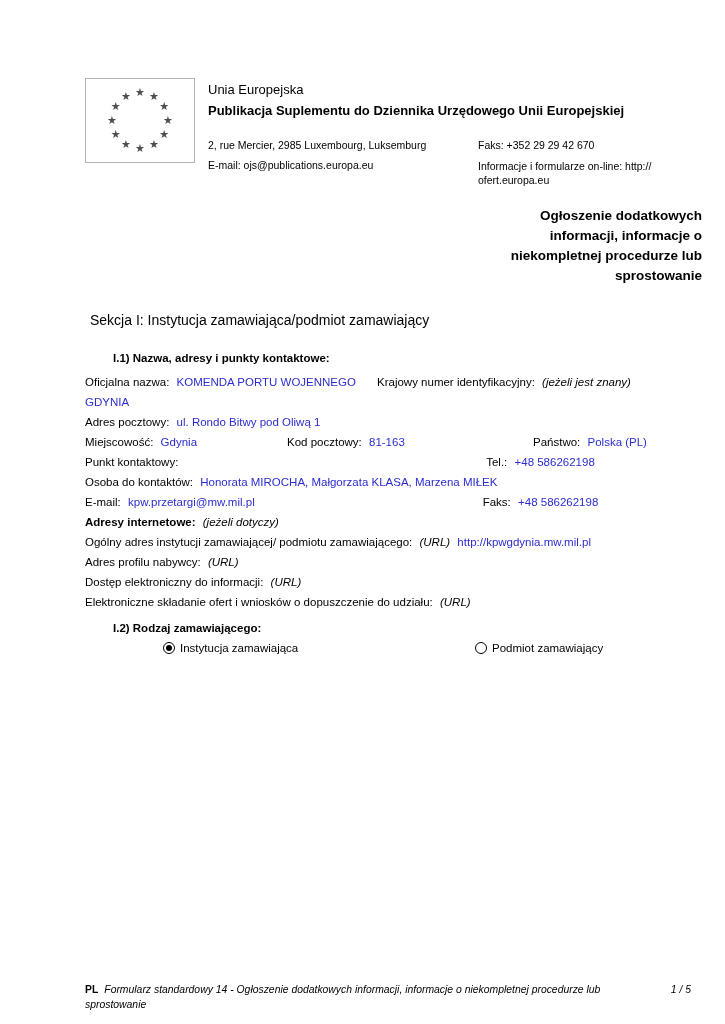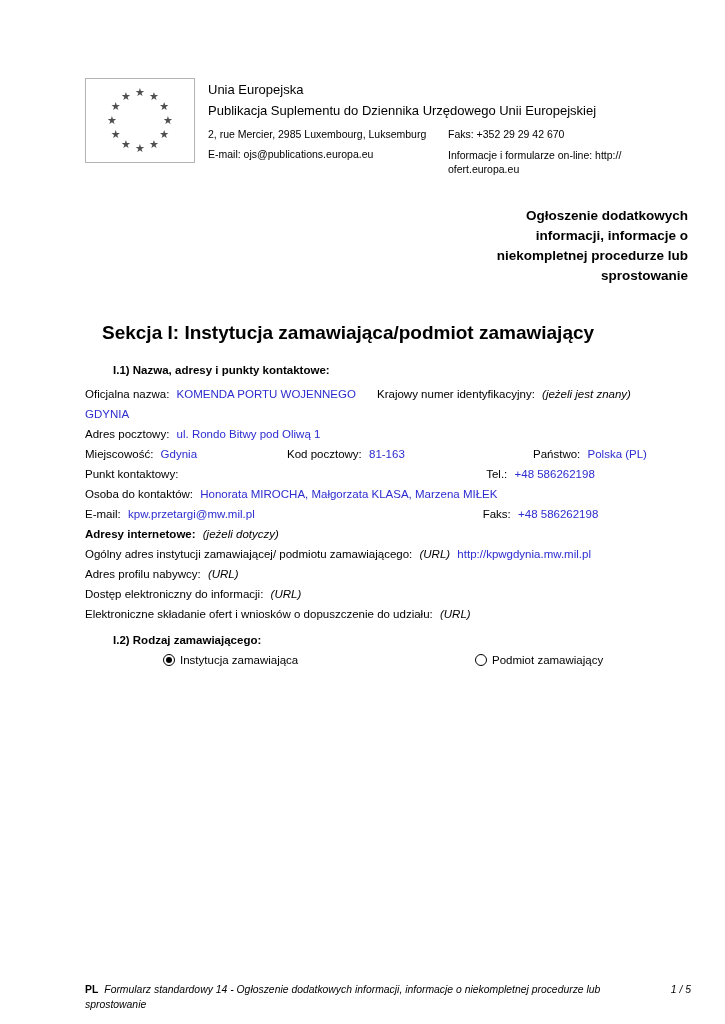--- a/index.html
+++ b/index.html
@@ -11,33 +11,33 @@
     font-family:"Liberation Sans",sans-serif;
     color:#000;
     overflow:hidden;
   }
   
   .doc-header{position:absolute;left:85px;top:78px;width:606px;display:flex;gap:13px;}
   .eu-logo{width:108px;height:83px;border:1px solid var(--logo-border,#b4b4b4);position:relative;flex:none;background:#fff;}
   .star{position:absolute;font-family:"DejaVu Sans",sans-serif;font-size:11px;line-height:1;color:var(--star-gray,#4f4f4f);transform:translate(-50%,-50%);}
   .header-text{flex:1;padding-top:1px;}
   .org-line{font-size:13px;line-height:21px;}
-  .pub-line{font-size:13px;line-height:21px;margin-bottom:3px;}
+  .pub-line{font-size:13px;line-height:21px;margin-bottom:14px;font-weight:bold;}
   .meta{display:flex;font-size:10.5px;}
   .meta-left{width:240px;}
   .meta-left div{line-height:20px;}
-  .meta-right{flex:1;}
+  .meta-right{flex:1;margin-left:30px;}
   .meta-right .fax-line{line-height:20px;}
   .online-line{line-height:14px;}
   .online-wrap{padding-top:4px;}
   
-  .notice-title{position:absolute;top:206px;right:37px;width:330px;text-align:right;font-weight:bold;font-size:13.5px;line-height:20px;}
+  .notice-title{position:absolute;top:206px;right:23px;width:330px;text-align:right;font-weight:bold;font-size:13.5px;line-height:20px;}
   
   .content{position:absolute;left:85px;top:303px;width:606px;font-size:11.5px;}
-  .section-heading{margin:17px;padding-top:4px;font-size:19px;font-weight:bold;line-height:17px;}
+  .section-heading{margin:5px;padding-top:4px;font-size:14px;font-weight:normal;line-height:17px;}
   .sub-heading{margin:21px 0 5px 0;font-size:11.5px;font-weight:bold;line-height:17px;padding-left:28px;}
   .row{display:flex;line-height:20px;}
   .line{line-height:20px;}
   .cell-a{width:290px;}
   .cell-b{width:262px;margin-left:2px;}
   .cell-c1{width:202px;}
   .cell-c2{width:226px;}
   .cell-c3{flex:1;padding-left:20px;}
   .cell-h1{width:305px;}
   .cell-h2{flex:1;text-align:center;}

